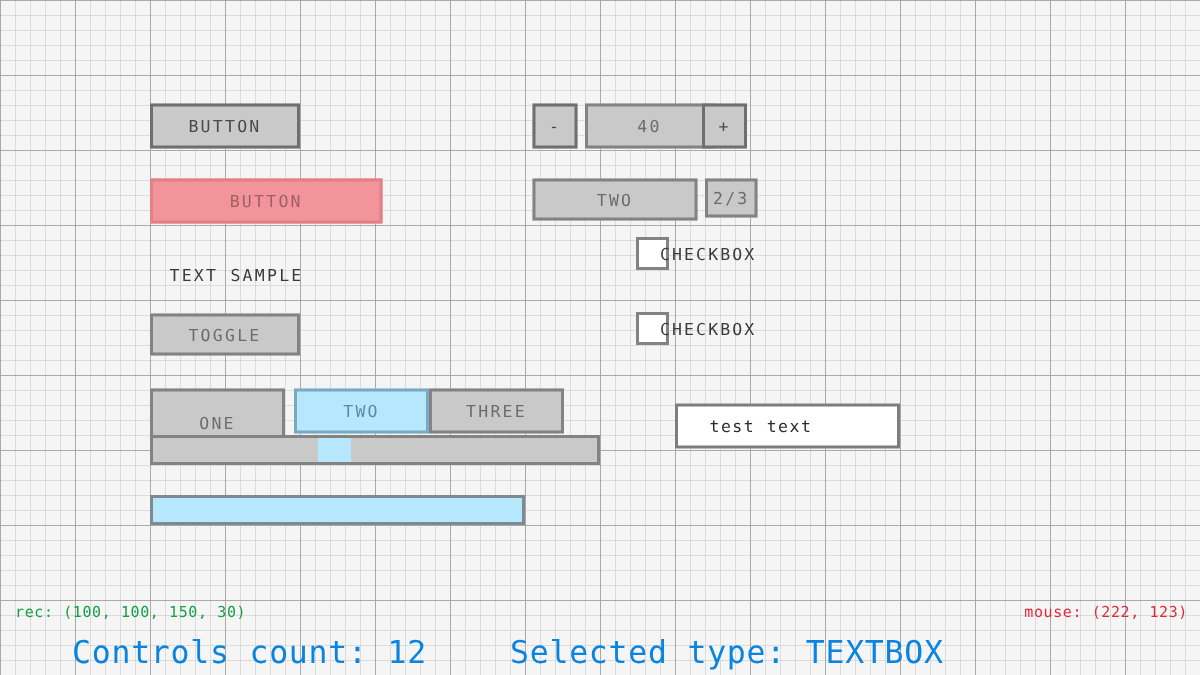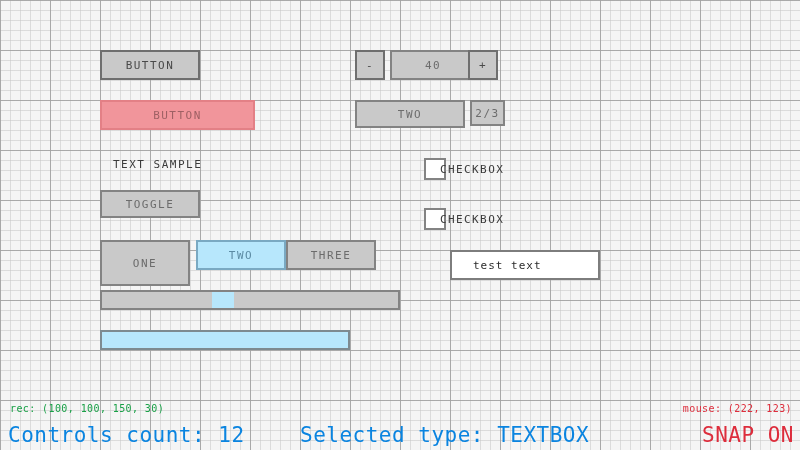--- a/index.html
+++ b/index.html
@@ -36,20 +36,21 @@
     border: 2px solid #838383;
     background: #c9c9c9;
     color: #6c6c6c;
     display: flex;
     align-items: center;
     justify-content: center;
     font-size: 11px;
     letter-spacing: 1.5px;
     white-space: nowrap;
     line-height: 1;
+    margin-top: 19px;
   }
 
   .ctl.dark-border { border-color: #6f6f6f; color: #4a4a4a; }
 
   .ctl.focused {
     background: #b7e7fc;
     border-color: #7aa9c2;
     color: #5b8aa3;
   }
 
@@ -119,21 +120,21 @@
   
   .status {
     position: absolute;
     white-space: nowrap;
     line-height: 1;
     font-family: "DejaVu Sans Mono", "Liberation Mono", monospace;
   }
   .status.small { font-size: 10px; letter-spacing: 0.4px; }
   .status.big   { font-size: 21px; letter-spacing: 0.5px; }
   .status.green { color: #18a046; text-align: center; }
-  .status.blue  { color: #0a84e0; }
+  .status.blue  { color: #0a84e0; margin-left: 40px; }
   .status.red   { color: #dd2d3c; }
 </style>
 </head>
 <body>
 
 <div id="canvas">
 
   <div class="ctl dark-border" style="left:100px; top:50px; width:100px; height:30px;">BUTTON</div>
 
   <div class="ctl danger" style="left:100px; top:100px; width:155px; height:30px;">BUTTON</div>
@@ -170,15 +171,14 @@
   <div class="ctl white" style="left:450px; top:250px; width:150px; height:30px;">test text</div>
 
   <div class="status small green" style="left:10px; top:404px;">rec: (100, 100, 150, 30)</div>
 
   <div class="status small red" style="right:8px; top:404px;">mouse: (222, 123)</div>
 
   <div class="status big blue" style="left:8px; top:425px;">Controls count: 12</div>
 
   <div class="status big blue" style="left:300px; top:425px;">Selected type: TEXTBOX</div>
 
-  <div class="status big red" style="right:6px; top:425px;">SNAP ON</div>
 
 </div>
 
 </body></html>

